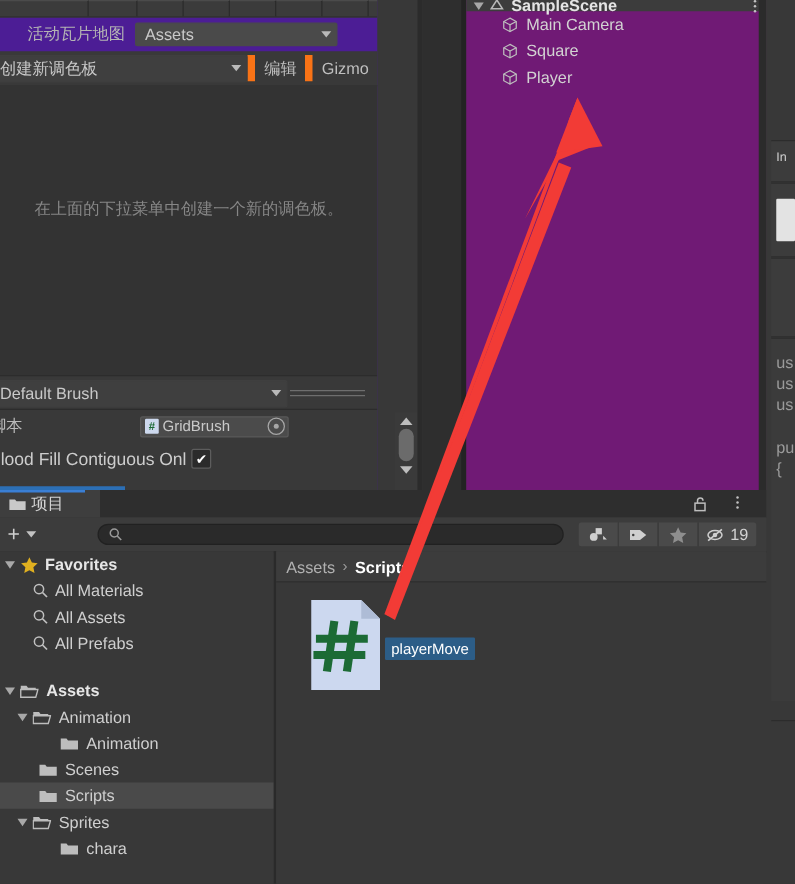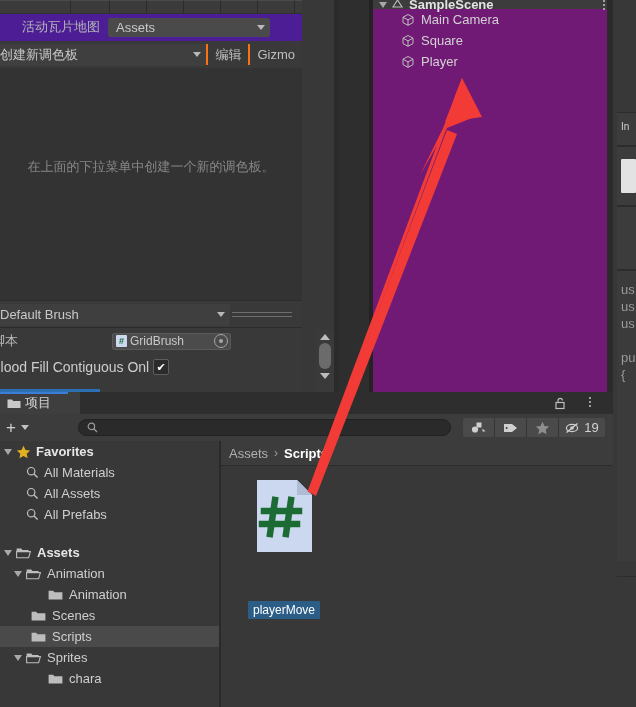--- a/index.html
+++ b/index.html
@@ -21,21 +21,21 @@
   #tp-row1{left:0;top:13px;width:302px;height:28px;display:flex;align-items:center;}
   .tp-label{color:#b4b4b4;font-size:13px;white-space:nowrap;}
   .dropdown{background:#4a4a4a;border:1px solid #4a4a4a;border-radius:2px;height:19px;
       display:flex;align-items:center;padding:0 4px 0 7px;color:#c9c9c9;font-size:13px;
       box-sizing:border-box;position:relative;}
   .dropdown .caret{margin-left:auto;width:0;height:0;border-left:4px solid transparent;
       border-right:4px solid transparent;border-top:5px solid #b9b9b9;}
   #tp-row2{left:0;top:41px;width:302px;height:27px;display:flex;align-items:center;
       background:#393939;border-bottom:1px solid #2c2c2c;}
   .flatbtn{height:21px;display:flex;align-items:center;padding:0 7px;color:#bfbfbf;
-      font-size:13px;border-left:2px solid #f97316;box-sizing:border-box;white-space:nowrap;}
+      font-size:13px;border-left:6px solid #f97316;box-sizing:border-box;white-space:nowrap;}
   #tp-empty{left:0;top:68px;width:302px;height:232px;background:#333333;
       display:flex;align-items:flex-start;justify-content:center;}
   #tp-empty span{margin-top:90px;color:#868686;font-size:13px;}
   #tp-brushrow{left:0;top:300px;width:302px;height:27px;display:flex;align-items:center;
       background:#393939;border-top:1px solid #2c2c2c;}
   #tp-props{left:0;top:327px;width:302px;height:65px;background:#393939;
       border-top:1px solid #2c2c2c;}
   .prop-row{display:flex;align-items:center;height:22px;padding-left:0;}
   .objfield{background:#4b4b4b;border:1px solid #595959;border-radius:2px;height:17px;
       display:flex;align-items:center;padding:0 2px 0 3px;font-size:12px;color:#c9c9c9;
@@ -94,21 +94,21 @@
   .t-row.bold{font-weight:bold;color:#e6e6e6;}
   .folder{width:15px;height:12px;margin-right:6px;flex:0 0 auto;}
   #tree-divider{left:219px;top:0;width:2px;height:266px;background:#2a2a2a;}
   #content{left:221px;top:0;width:392px;height:266px;background:#383838;}
   #breadcrumb{left:0;top:0;width:392px;height:25px;background:#3c3c3c;
       border-bottom:1px solid #2c2c2c;display:flex;align-items:center;padding-left:8px;
       box-sizing:border-box;gap:6px;}
   .crumb{color:#b0b0b0;font-size:13px;}
   .crumb.active{color:#ffffff;font-weight:bold;}
   .crumb-sep{color:#9b9b9b;font-size:12px;}
-  #asset-item{left:24px;top:37px;width:78px;display:flex;flex-direction:column;align-items:center;gap:42px;}
+  #asset-item{left:24px;top:37px;width:78px;display:flex;flex-direction:row;align-items:center;}
   .cs-icon{width:63px;height:76px;position:relative;}
   .cs-label{margin-top:5px;background:#2c5d87;color:#ffffff;font-size:12px;
       padding:2px 5px;border-radius:1px;}
 
   
   #arrow-layer{left:0;top:0;width:636px;height:707px;pointer-events:none;}
 </style>
 </head>
 <body>
 

